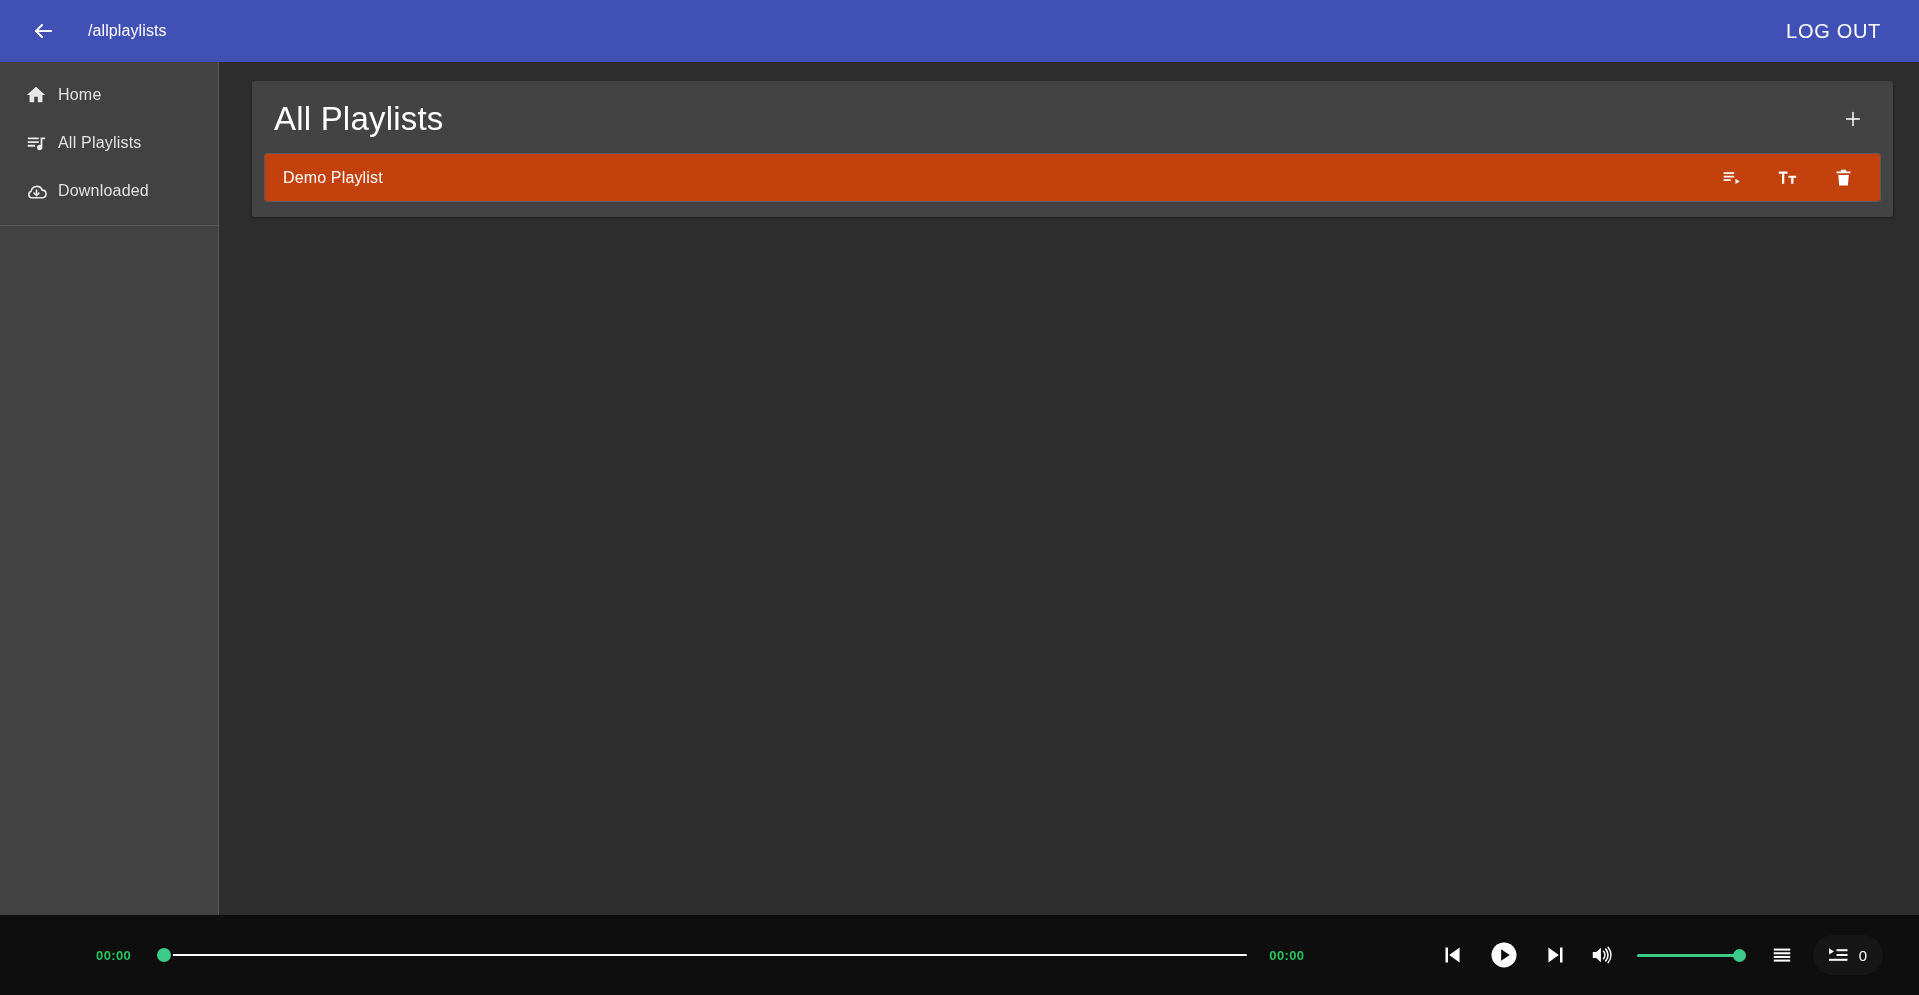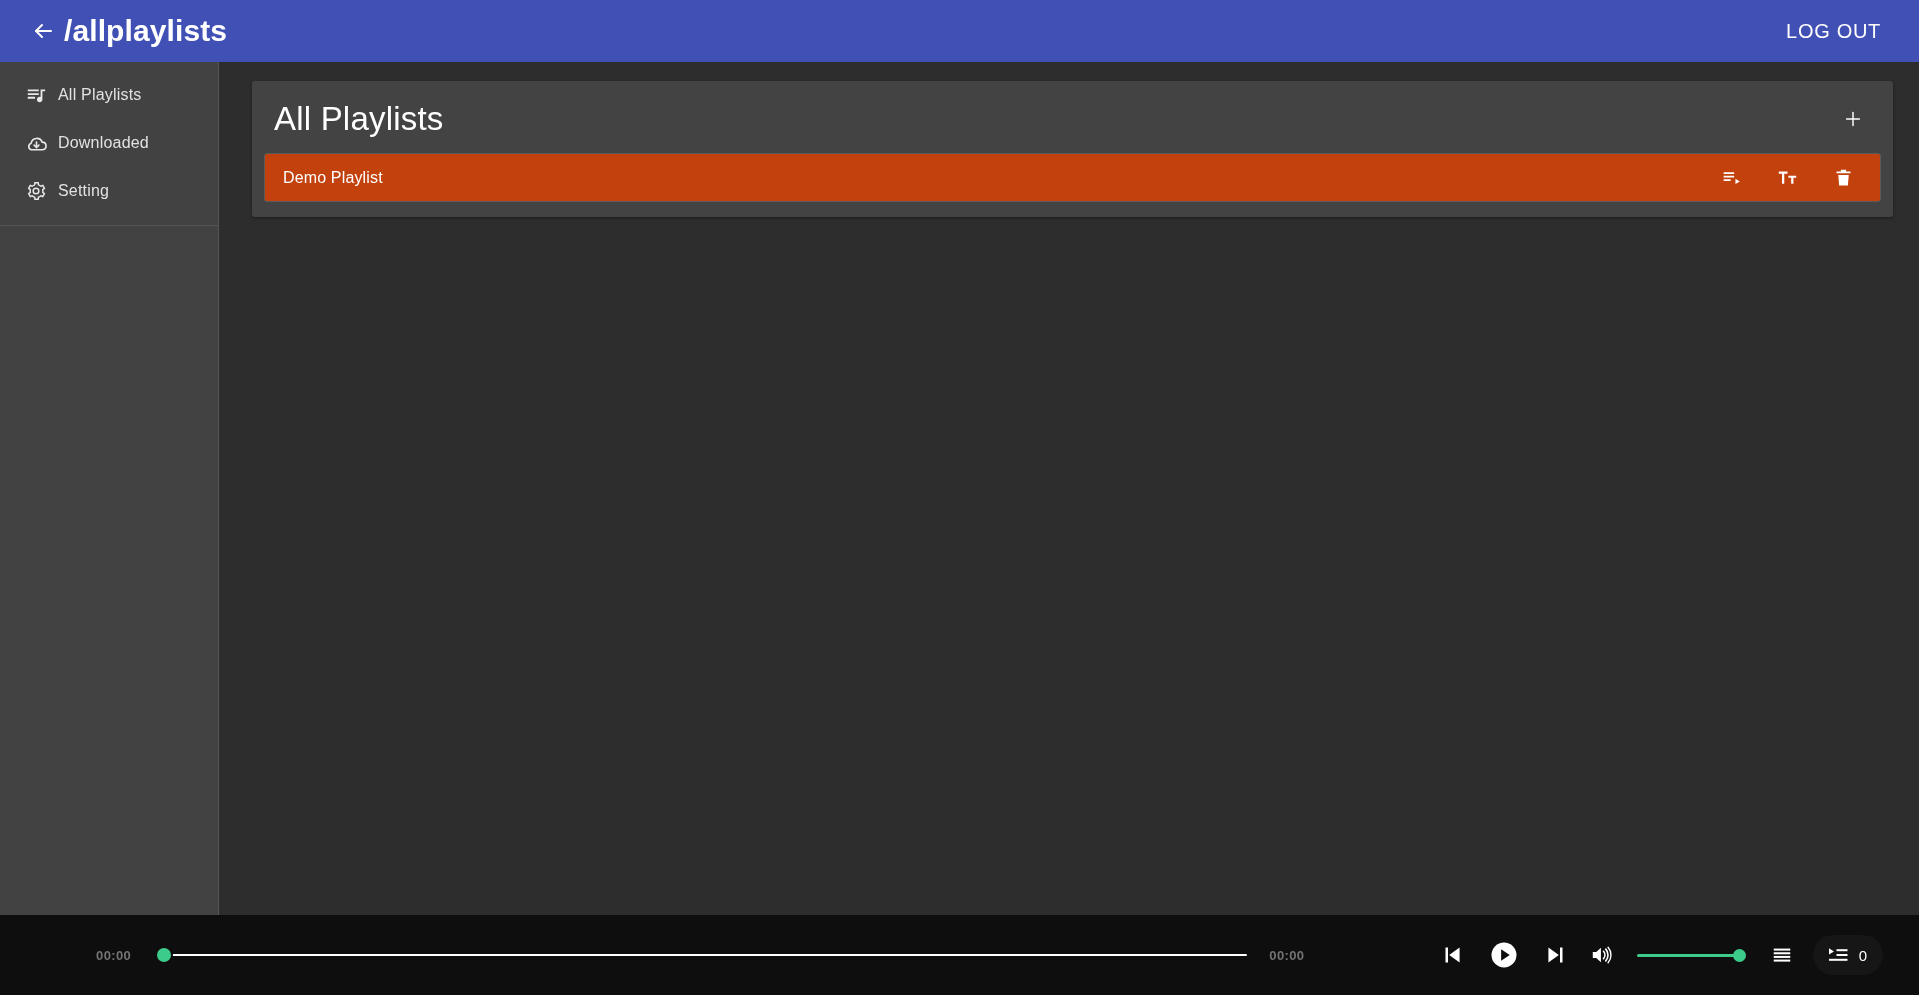--- a/index.html
+++ b/index.html
@@ -24,23 +24,24 @@
     z-index: 20;
   }
   .back-btn {
     width: 42px; height: 42px;
     display: flex; align-items: center; justify-content: center;
     border-radius: 50%;
     cursor: pointer; flex: 0 0 auto;
   }
   .topbar-title {
     color: #fff;
-    font-size: 30px;
-    font-weight: 700;
+    font-size: 16px;
+    font-weight: 400;
     letter-spacing: .1px;
+    margin-left: 24px;
     white-space: nowrap;
   }
   .topbar-spacer { flex: 1 1 auto; }
   .logout-btn {
     color: #fff;
     font-size: 20px;
     font-weight: 500;
     letter-spacing: .7px;
     padding: 10px 16px;
     border-radius: 4px;
@@ -154,21 +155,21 @@
   .player {
     position: absolute;
     left: 0; bottom: 0;
     width: 1919px; height: 80px;
     background: #0e0e0e;
     display: flex;
     align-items: center;
     z-index: 30;
   }
   .time-label {
-    color: #737373;
+    color: #22c55e;
     font-size: 13px;
     font-weight: 700;
     letter-spacing: .4px;
     font-family: "Liberation Sans", sans-serif;
     white-space: nowrap;
   }
   .time-current { margin-left: 96px; }
   .time-total { margin-left: 22px; }
 
   .seek-wrap {
@@ -272,20 +273,28 @@
       </span>
     </div>
     <div class="topbar-title">/allplaylists</div>
     <div class="topbar-spacer"></div>
     <button class="logout-btn">LOG OUT</button>
   </div>
 
   <div class="sidebar">
     <div class="nav-list">
 
+      <div class="nav-item">
+        <span class="nav-icon">
+          <svg width="22" height="22" viewBox="0 0 24 24" fill="#e8e8e8">
+            <path d="M10 20v-6h4v6h5v-8h3L12 3 2 12h3v8z"></path>
+          </svg>
+        </span>
+        <span class="nav-label">Home</span>
+      </div>
 
       <div class="nav-item">
         <span class="nav-icon">
           <svg width="22" height="22" viewBox="0 0 24 24" fill="#e8e8e8">
             <path d="M15 6H3v2h12V6zm0 4H3v2h12v-2zM3 16h8v-2H3v2zM17 6v8.18c-.31-.11-.65-.18-1-.18-1.66 0-3 1.34-3 3s1.34 3 3 3 3-1.34 3-3V8h3V6h-5z"></path>
           </svg>
         </span>
         <span class="nav-label">All Playlists</span>
       </div>
 
@@ -296,29 +305,20 @@
             <line x1="12" y1="10.5" x2="12" y2="16"></line>
             <polyline points="9.5,13.7 12,16.2 14.5,13.7"></polyline>
           </svg>
         </span>
         <span class="nav-label">Downloaded</span>
       </div>
 
 
 
 
-      <div class="nav-item">
-        <span class="nav-icon">
-          <svg width="22" height="22" viewBox="0 0 24 24" fill="none" stroke="#e8e8e8" stroke-width="1.6">
-            <circle cx="12" cy="12" r="3.1"></circle>
-            <path d="M19.4 13.5a7.6 7.6 0 0 0 0-3l1.8-1.4-1.8-3.1-2.1.8a7.6 7.6 0 0 0-2.6-1.5L14.4 3h-3.6l-.3 2.3a7.6 7.6 0 0 0-2.6 1.5l-2.1-.8-1.8 3.1 1.8 1.4a7.6 7.6 0 0 0 0 3l-1.8 1.4 1.8 3.1 2.1-.8a7.6 7.6 0 0 0 2.6 1.5l.3 2.3h3.6l.3-2.3a7.6 7.6 0 0 0 2.6-1.5l2.1.8 1.8-3.1z"></path>
-          </svg>
-        </span>
-        <span class="nav-label">Setting</span>
-      </div>
 
       <div class="nav-divider"></div>
     </div>
   </div>
 
   <div class="content">
     <div class="card">
 
       <div class="card-header">
         <div class="card-title">All Playlists</div>

